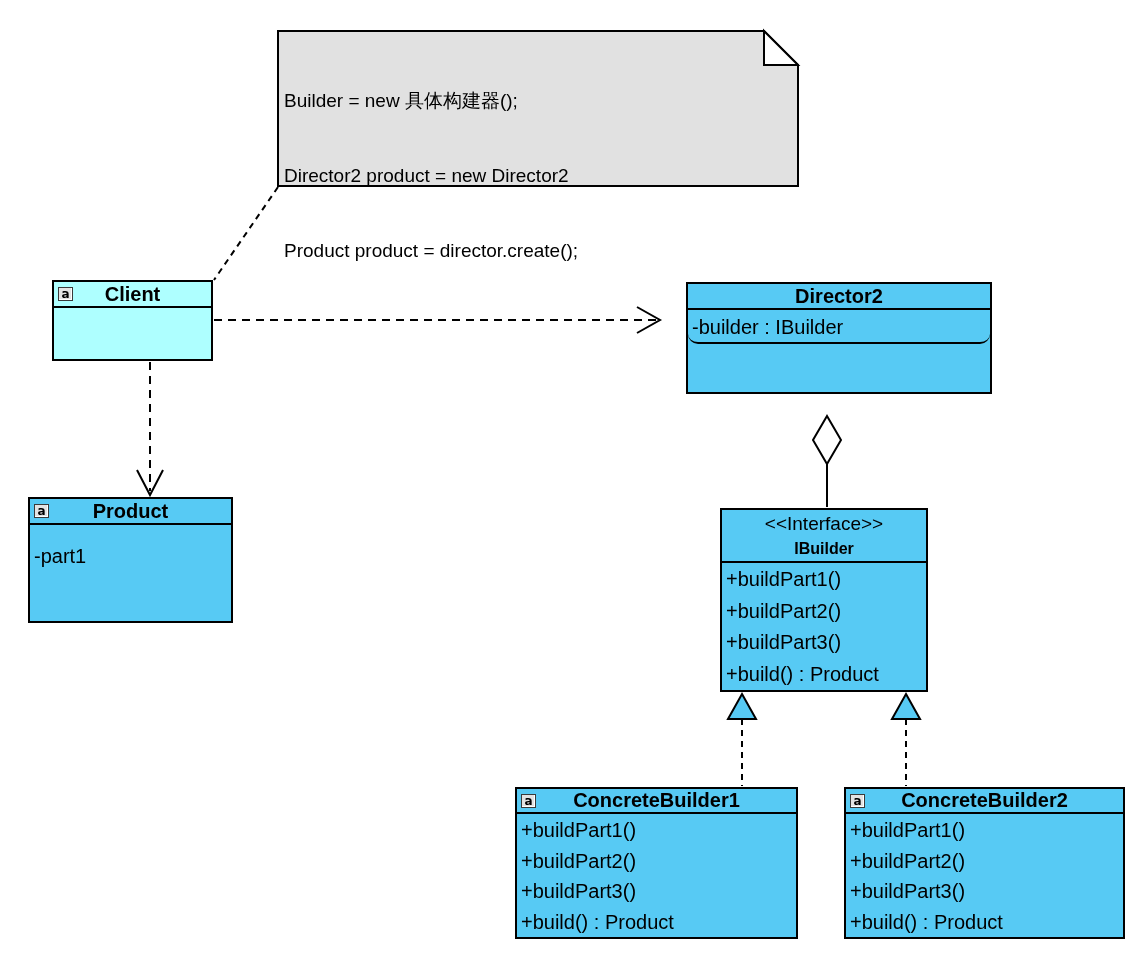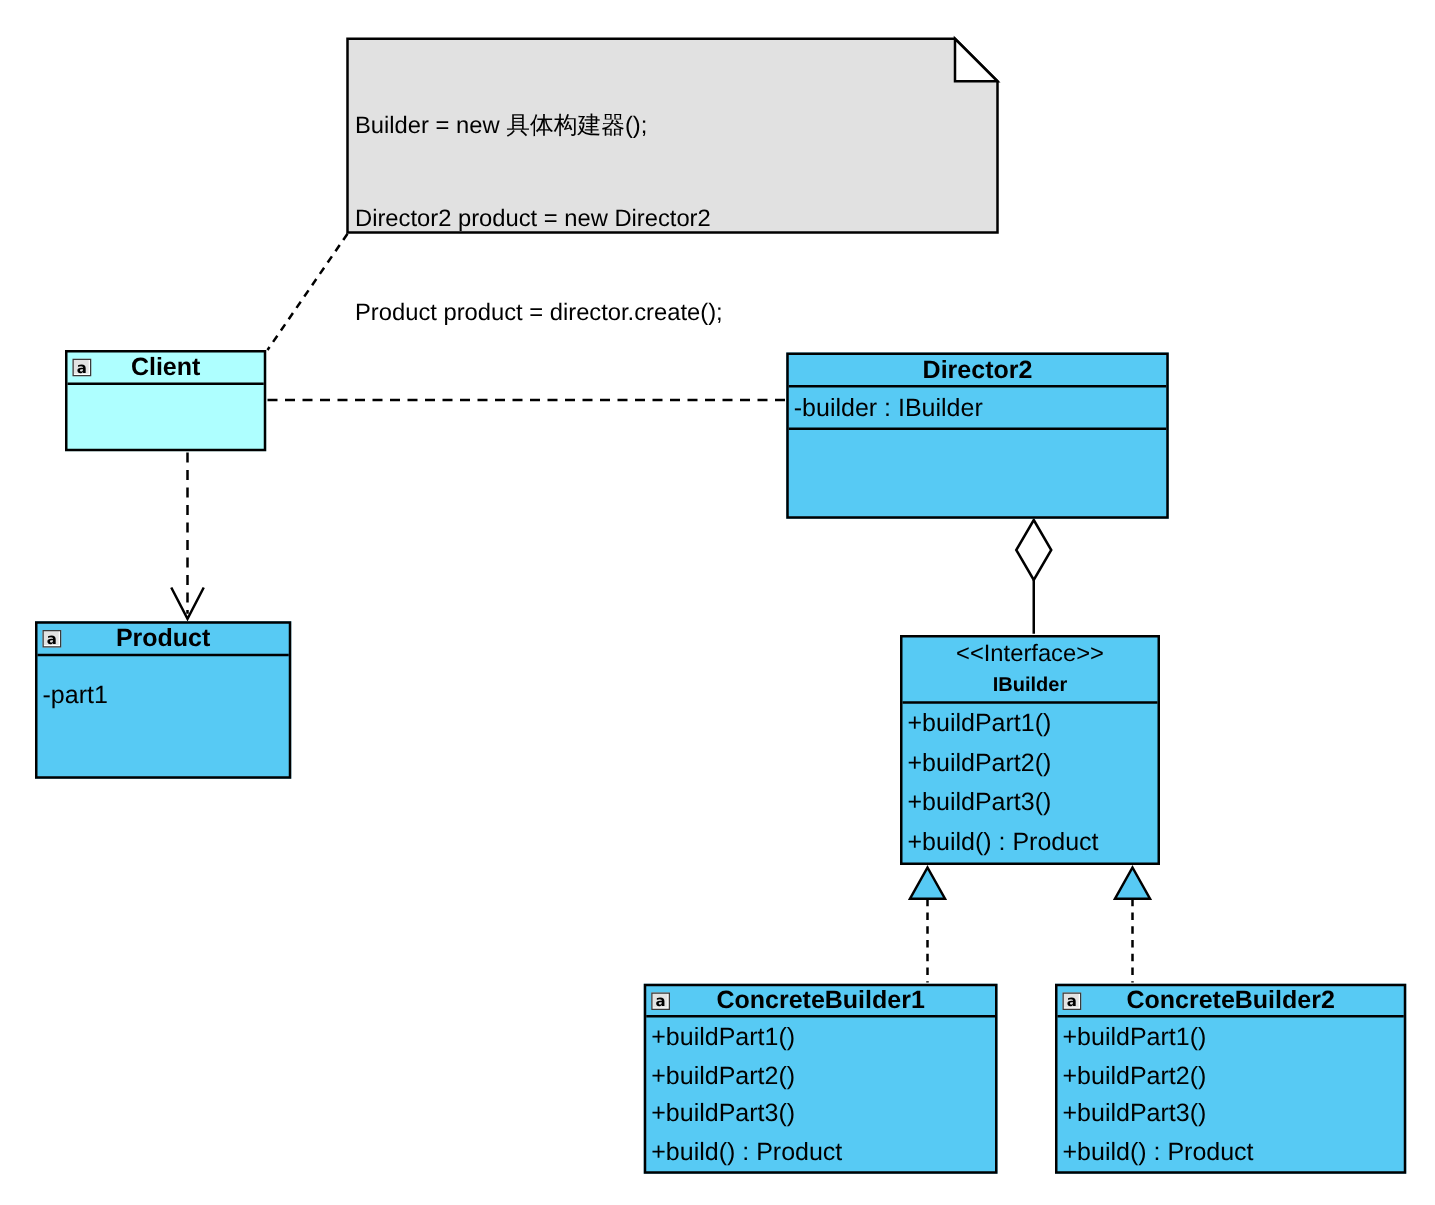--- a/index.html
+++ b/index.html
@@ -38,21 +38,21 @@
   }
   .stereotype{font-size:19px;font-weight:normal;}
   .hdr-name{font-size:16px;font-weight:bold;}
   .cls-icon{
     position:absolute;left:4px;top:50%;transform:translateY(-50%);
     width:15px;height:14px;background:#e3e3e3;border:1px solid #3a3a3a;
     box-shadow:inset -1px -1px 0 #ffffff;
     font:bold 12px/13px "DejaVu Sans",sans-serif;text-align:center;color:#000;
     box-sizing:border-box;
   }
-  .members{padding:1px 4px 0 4px;font-size:20px;box-sizing:border-box;overflow:hidden;}
+  .members{padding:1px 4px 0 4px;font-size:20px;box-sizing:border-box;overflow:hidden;border-radius:10px;}
   .members div{white-space:nowrap;}
   .note-text{position:absolute;font-size:19px;line-height:25px;white-space:pre;}
 </style>
 </head>
 <body>
 
 <div class="canvas">
 
   <svg class="layer">
 
@@ -84,21 +84,21 @@
   </div>
 
   <div class="uml-class light" style="left:52px;top:280px;width:161px;height:81px;">
     <div class="title-bar" style="height:26px;">
       <span class="cls-icon">a</span>
       <span>Client</span>
     </div>
     <div style="height:49px;"></div>
   </div>
 
-  <div class="uml-class" style="left:629px;top:282px;width:306px;height:133px;">
+  <div class="uml-class" style="left:686px;top:282px;width:306px;height:112px;">
     <div class="title-bar" style="height:26px;">
       <span>Director2</span>
     </div>
     <div class="members" style="height:34px;line-height:32px;border-bottom:2px solid var(--line);">
       <div>-builder : IBuilder</div>
     </div>
   </div>
 
   <div class="uml-class" style="left:28px;top:497px;width:205px;height:126px;">
     <div class="title-bar" style="height:26px;">

